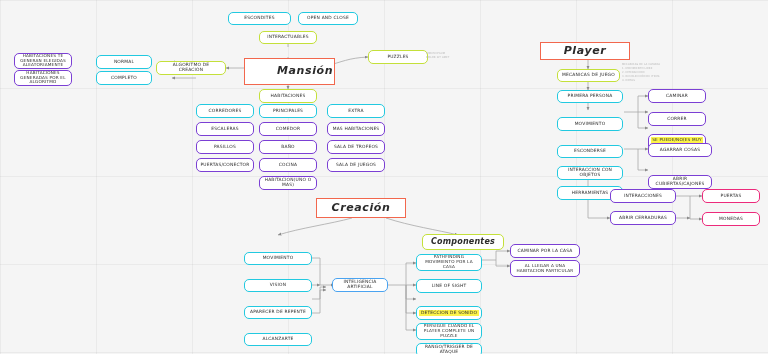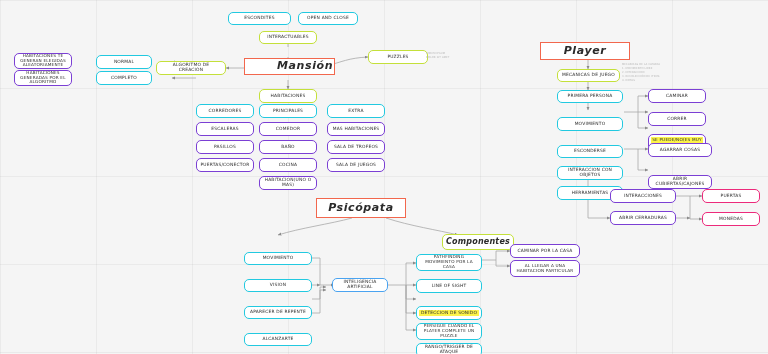--- a/index.html
+++ b/index.html
@@ -151,21 +151,21 @@
   <div class="node c-cyan lbl" style="left:228px;top:12px;width:63px;height:13px;">
     <span>Escondites</span>
   </div>
   <div class="node c-cyan lbl" style="left:298px;top:12px;width:60px;height:13px;">
     <span>Open and Close</span>
   </div>
   <div class="node c-lime lbl" style="left:259px;top:31px;width:58px;height:13px;">
     <span>Interactuables</span>
   </div>
 
-  <div class="node c-red root title" style="left:244px;top:58px;width:91px;height:17px;padding-left:32px;">
+  <div class="node c-red root title" style="left:244px;top:58px;width:91px;height:27px;padding-left:32px;">
     <span>Mansión</span>
   </div>
 
   <div class="node c-lime lbl" style="left:156px;top:61px;width:70px;height:14px;">
     <span>Algoritmo de Creación</span>
   </div>
   <div class="node c-cyan lbl" style="left:96px;top:55px;width:56px;height:14px;">
     <span>Normal</span>
   </div>
   <div class="node c-cyan lbl" style="left:96px;top:71px;width:56px;height:14px;">
@@ -226,24 +226,24 @@
   </div>
   <div class="node c-purple lbl" style="left:327px;top:158px;width:58px;height:14px;">
     <span>Sala de Juegos</span>
   </div>
 
   <div class="node c-purple lbl" style="left:259px;top:176px;width:58px;height:14px;">
     <span>Habitacion(uno o mas)</span>
   </div>
 
   <div class="node c-red root title" style="left:316px;top:198px;width:90px;height:20px;">
-    <span>Psicópata</span>
-  </div>
-
-  <div class="node c-lime sub-title" style="left:442px;top:234px;width:72px;height:16px;">
+    <span>Creación</span>
+  </div>
+
+  <div class="node c-lime sub-title" style="left:422px;top:234px;width:82px;height:16px;">
     <span>Componentes</span>
   </div>
 
   <div class="node c-cyan lbl" style="left:244px;top:252px;width:68px;height:13px;">
     <span>Movimiento</span>
   </div>
   <div class="node c-cyan lbl" style="left:244px;top:279px;width:68px;height:13px;">
     <span>Vision</span>
   </div>
   <div class="node c-cyan lbl" style="left:244px;top:306px;width:68px;height:13px;">

